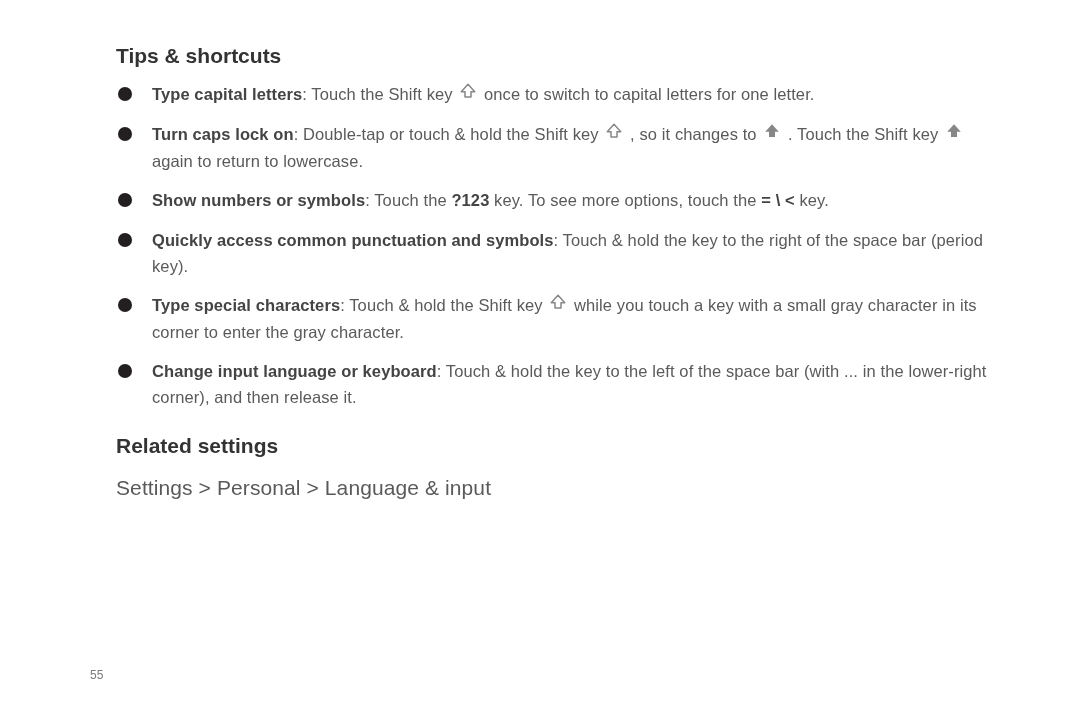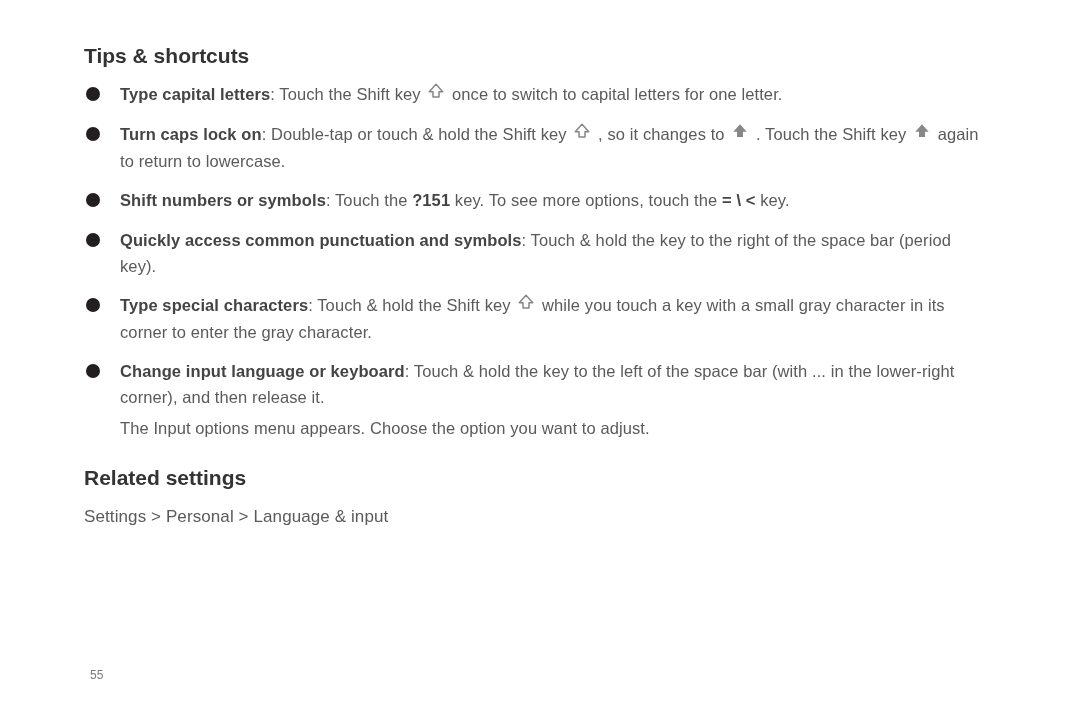--- a/index.html
+++ b/index.html
@@ -7,21 +7,21 @@
     padding: 0;
     background: #fff;
     font-family: "Helvetica Neue", Arial, sans-serif;
     color: #5a5a5a;
     width: 1080px;
     height: 720px;
     overflow: hidden;
     letter-spacing: 0.1px;
   }
   .page {
-    padding: 44px 90px 20px 84px;
+    padding: 44px 90px 20px 116px;
   }
   h2 {
     font-family: "Helvetica Neue", Arial, sans-serif;
     color: #333;
     font-weight: 700;
     font-size: 21px;
     margin: 0 0 14px 0;
     letter-spacing: 0;
   }
   ul.tips {
@@ -54,21 +54,21 @@
     display: inline-block;
     vertical-align: middle;
     margin: 0 2px;
     position: relative;
     top: -1px;
   }
   .followup {
     margin-top: 6px;
   }
   .related-path {
-    font-size: 17px;
+    font-size: 21px;
     line-height: 1.55;
     margin-top: 6px;
   }
   .page-num {
     position: absolute;
     left: 90px;
     top: 668px;
     font-size: 12px;
     color: #7a7a7a;
     text-align: center;
@@ -93,36 +93,35 @@
       <span class="bold">Turn caps lock on</span><span>: Double-tap or touch &amp; hold the Shift key </span><span class="icon"><svg width="18" height="18" viewBox="0 0 24 24">
             <path d="M12 3 L21 13 L16 13 L16 20 L8 20 L8 13 L3 13 Z" fill="none" stroke="#878787" stroke-width="2" stroke-linejoin="round"></path>
           </svg></span><span> , so it changes to </span><span class="icon"><svg width="18" height="18" viewBox="0 0 24 24">
             <path d="M12 3 L21 13 L16 13 L16 20 L8 20 L8 13 L3 13 Z" fill="#878787"></path>
           </svg></span><span> . Touch the Shift key </span><span class="icon"><svg width="18" height="18" viewBox="0 0 24 24">
             <path d="M12 3 L21 13 L16 13 L16 20 L8 20 L8 13 L3 13 Z" fill="#878787"></path>
           </svg></span><span> again to return to lowercase.</span>
     </li>
 
     <li>
-      <span class="bold">Shift numbers or symbols</span><span>: Touch the </span><span class="bold">?151</span><span> key. To see more options, touch the </span><span class="bold">= \ &lt;</span><span> key.</span>
+      <span class="bold">Show numbers or symbols</span><span>: Touch the </span><span class="bold">?123</span><span> key. To see more options, touch the </span><span class="bold">= \ &lt;</span><span> key.</span>
     </li>
 
     <li>
       <span class="bold">Quickly access common punctuation and symbols</span><span>: Touch &amp; hold the key to the right of the space bar (period key).</span>
     </li>
 
     <li>
       <span class="bold">Type special characters</span><span>: Touch &amp; hold the Shift key </span><span class="icon"><svg width="18" height="18" viewBox="0 0 24 24">
             <path d="M12 3 L21 13 L16 13 L16 20 L8 20 L8 13 L3 13 Z" fill="none" stroke="#878787" stroke-width="2" stroke-linejoin="round"></path>
           </svg></span><span> while you touch a key with a small gray character in its corner to enter the gray character.</span>
     </li>
 
     <li>
       <span class="bold">Change input language or keyboard</span><span>: Touch &amp; hold the key to the left of the space bar (with ... in the lower-right corner), and then release it.</span>
-      <div class="followup">The Input options menu appears. Choose the option you want to adjust.</div>
     </li>
 
   </ul>
 
   <h2>Related settings</h2>
   <div class="related-path">Settings &gt; Personal &gt; Language &amp; input</div>
 
 </div>
 
 <div class="page-num">55</div>

